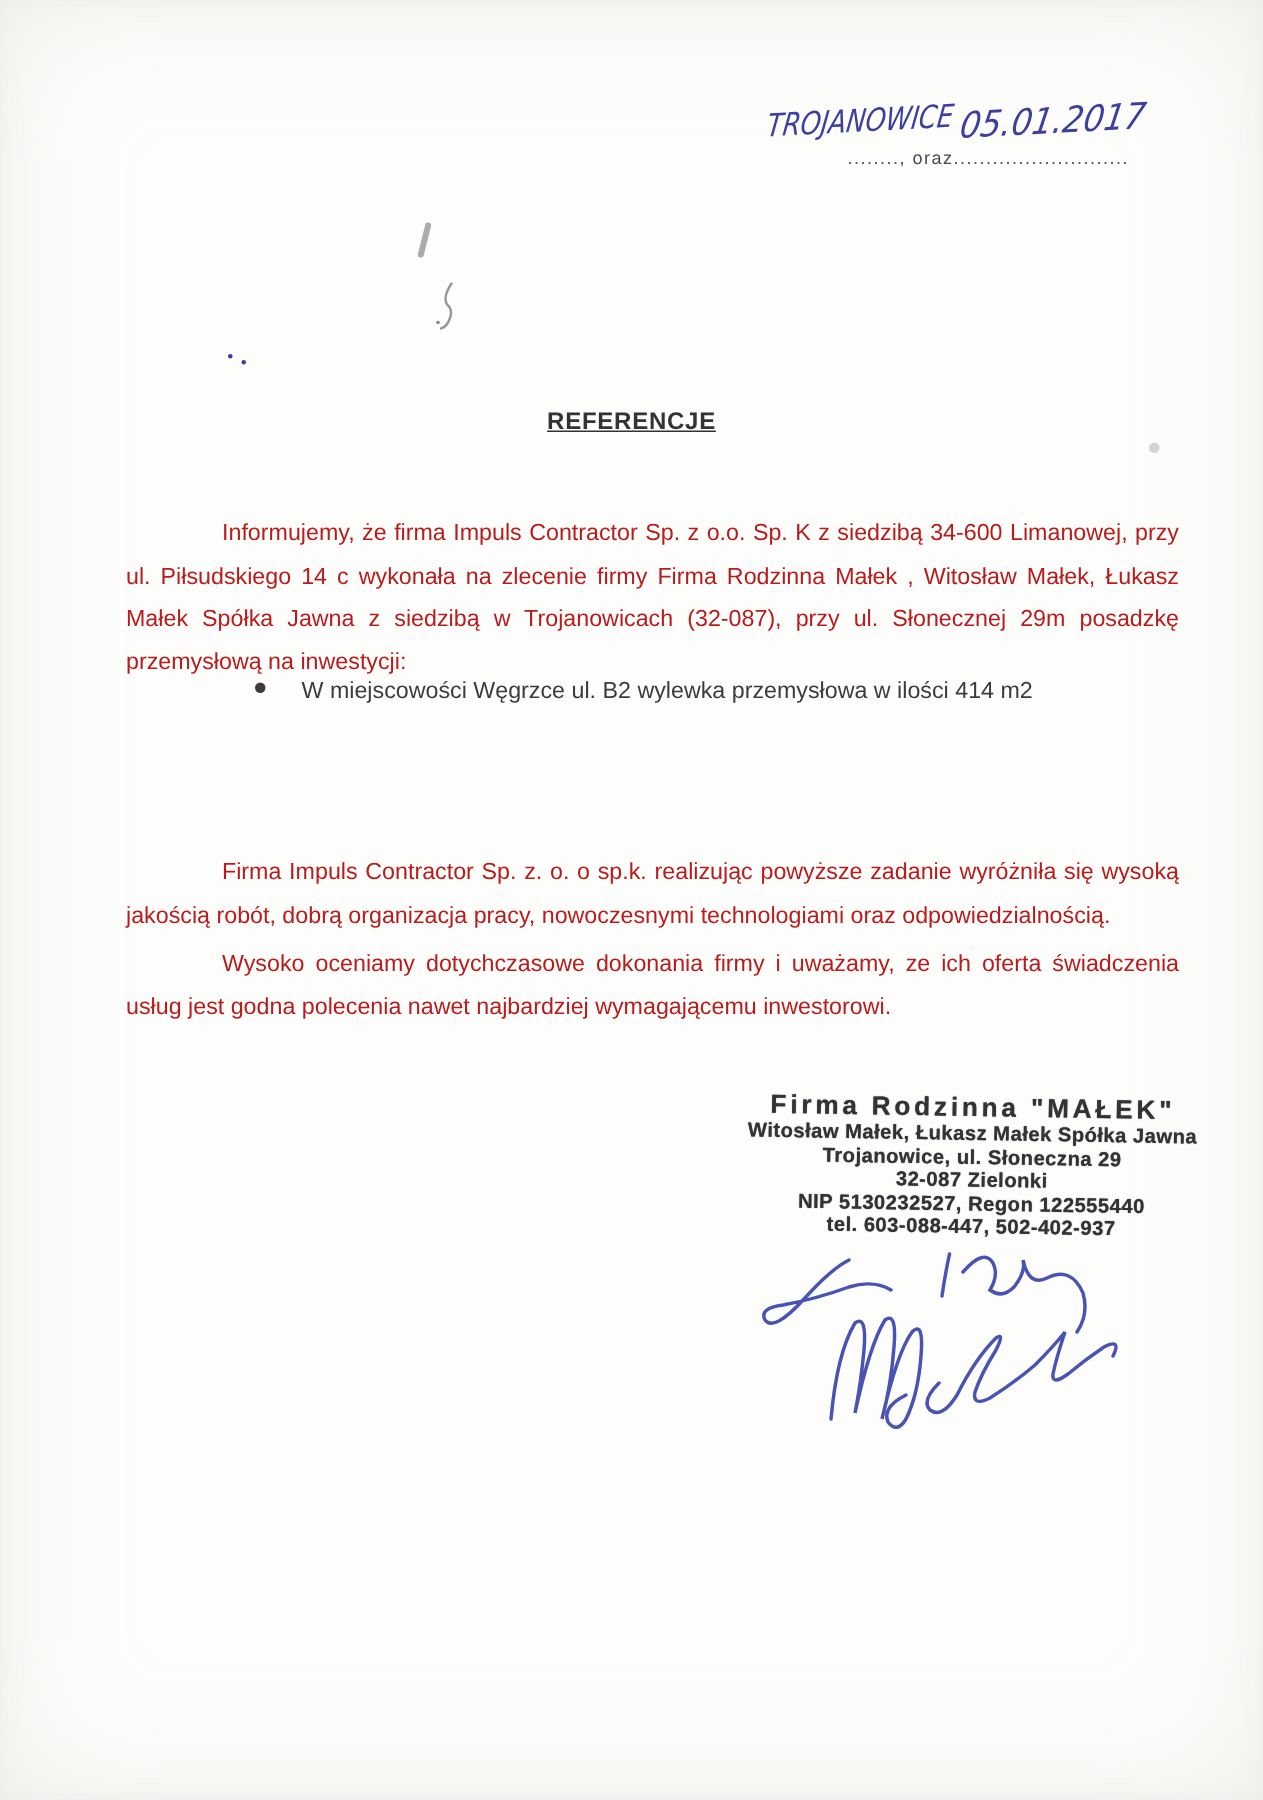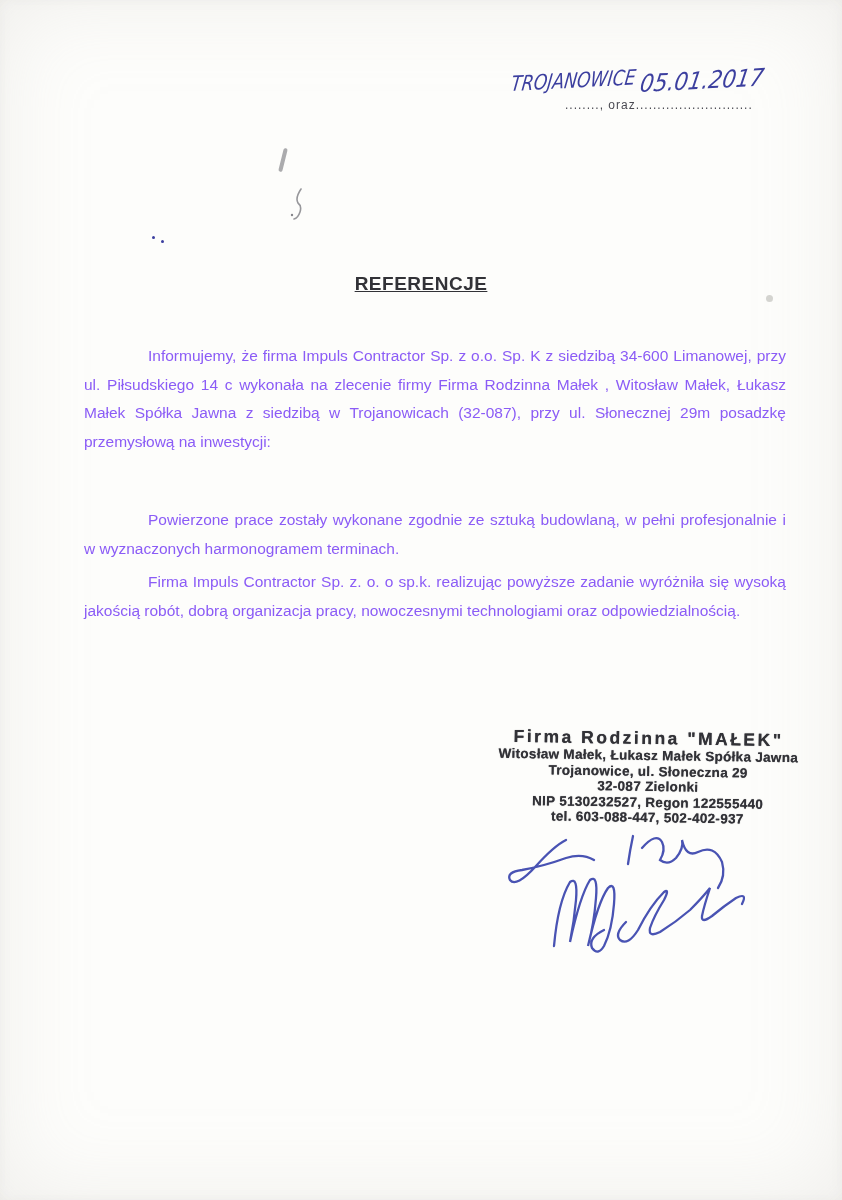--- a/index.html
+++ b/index.html
@@ -44,27 +44,27 @@
   .mark-slash{left:281px;top:148px;width:4px;height:24px;background:#8f8f93;border-radius:2px;transform:rotate(14deg);opacity:.75;}
   .mark-squiggle{left:288px;top:188px;width:20px;height:34px;}
   .mark-dots b{position:absolute;width:3px;height:3px;border-radius:50%;background:#3c3f9f;display:block;}
   .mark-dots{left:152px;top:236px;width:14px;height:8px;}
   .mark-faint{left:766px;top:295px;width:7px;height:7px;border-radius:50%;background:#c9c9c6;opacity:.8;}
   
   .title{
     position:absolute;left:0;top:273px;width:842px;text-align:center;
   }
   .title span{
-    font-size:19px;font-weight:bold;color:#323237;
+    font-size:16px;font-weight:bold;color:#323237;
     text-decoration:underline;letter-spacing:.5px;
   }
   
   .para{
     position:absolute;left:84px;width:702px;
-    font-size:15.5px;line-height:28.5px;color:#8b5cf6;
+    font-size:15.5px;line-height:28.5px;color:#b91c1c;
     text-align:justify;
   }
   .indent{text-indent:64px;}
   .p-intro{top:342px;}
   .bullet-row{
     position:absolute;left:170px;top:449px;width:560px;
     font-size:15.5px;color:#3b3b41;line-height:24px;
   }
   .bullet-dot{
     display:inline-block;width:7px;height:7px;border-radius:50%;
@@ -107,23 +107,26 @@
       <b style="left:9px;top:4px"></b>
     </div>
   <div class="mark mark-faint"></div>
 
   <div class="title">
     <span>REFERENCJE</span>
   </div>
 
   <div class="para indent p-intro">Informujemy, że firma Impuls Contractor Sp. z o.o. Sp. K z siedzibą 34-600 Limanowej, przy ul. Piłsudskiego 14 c wykonała na zlecenie firmy Firma Rodzinna Małek , Witosław Małek, Łukasz Małek Spółka Jawna  z siedzibą w Trojanowicach (32-087), przy ul. Słonecznej 29m   posadzkę przemysłową na  inwestycji:</div>
 
+  <div class="bullet-row">
+    <span class="bullet-dot"></span><span>W miejscowości Węgrzce ul. B2 wylewka przemysłowa w ilości 414 m2</span>
+  </div>
 
-  <div class="para indent p-2">Powierzone prace zostały wykonane zgodnie ze sztuką budowlaną, w pełni profesjonalnie i w wyznaczonych harmonogramem terminach.</div>
   <div class="para indent p-3">Firma Impuls  Contractor Sp. z. o. o  sp.k.  realizując powyższe zadanie wyróżniła się wysoką jakością robót, dobrą organizacja pracy, nowoczesnymi technologiami oraz odpowiedzialnością.</div>
+  <div class="para indent p-4">Wysoko oceniamy dotychczasowe  dokonania firmy i uważamy, ze ich oferta świadczenia usług jest godna polecenia nawet najbardziej wymagającemu inwestorowi.</div>
 
   <div class="stamp">
     <div class="s1">Firma  Rodzinna  "MAŁEK"</div>
     <div class="s">Witosław Małek, Łukasz Małek  Spółka Jawna</div>
     <div class="s">Trojanowice, ul. Słoneczna 29</div>
     <div class="s">32-087  Zielonki</div>
     <div class="s">NIP 5130232527, Regon 122555440</div>
     <div class="s">tel. 603-088-447, 502-402-937</div>
   </div>
 

